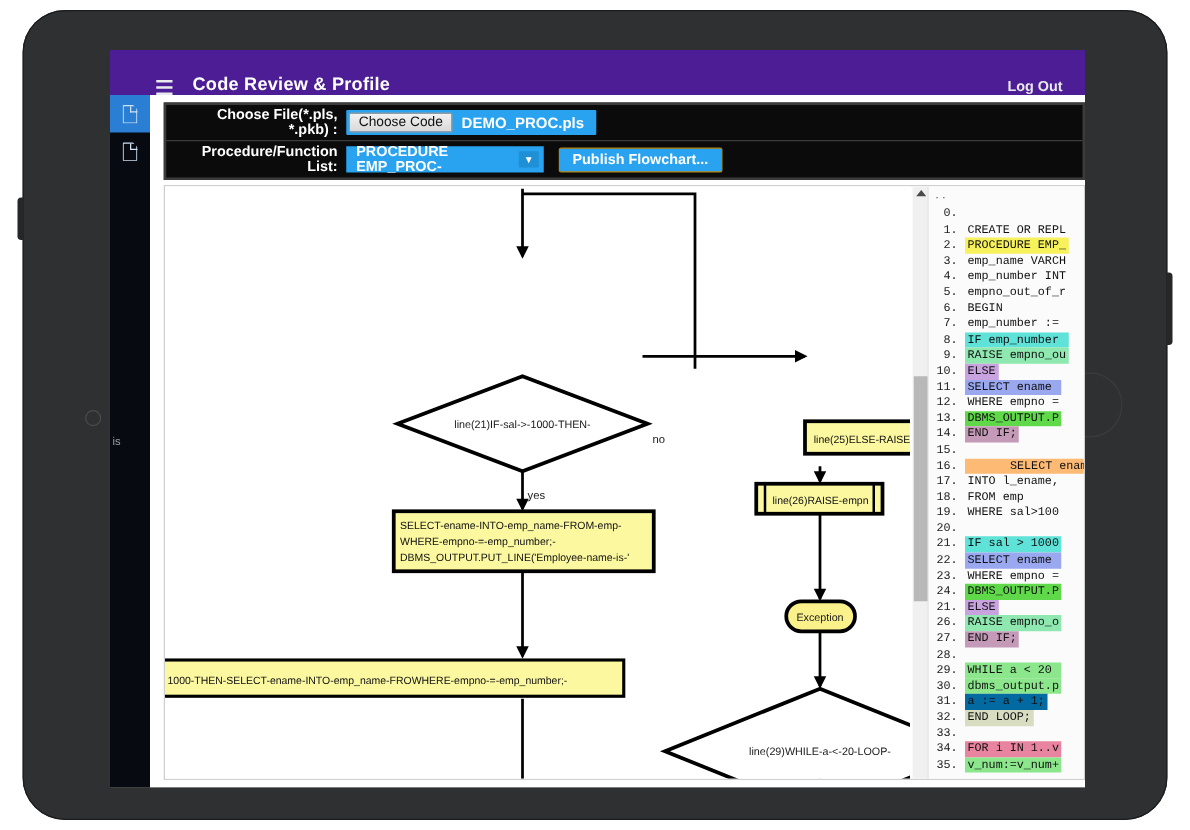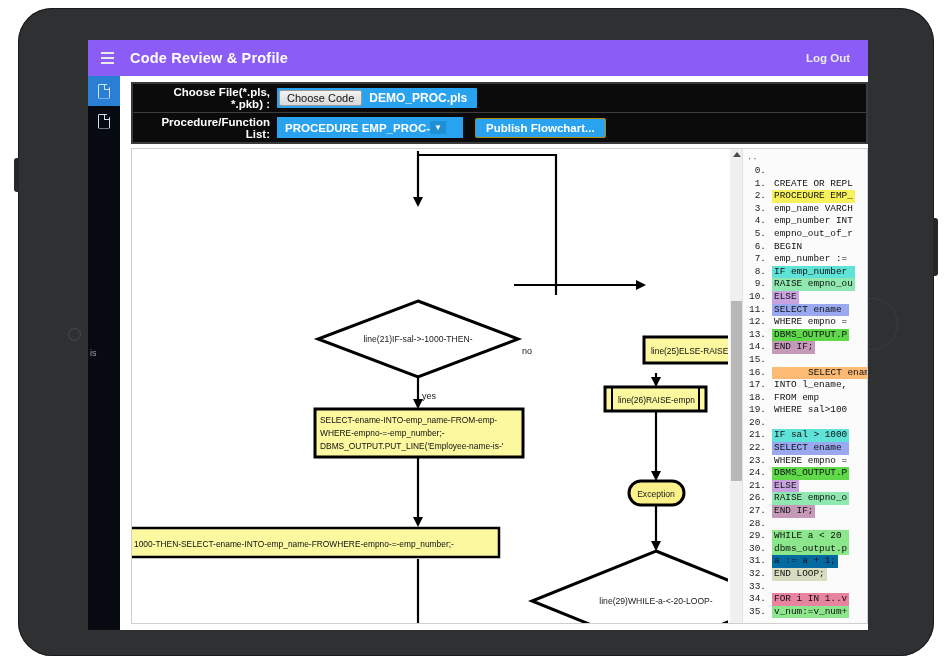--- a/index.html
+++ b/index.html
@@ -43,22 +43,22 @@
     width: 5px; height: 58px; background: #262728; border-radius: 0 3px 3px 0;
   }
 
   
   #app {
     position: absolute; left: 0; top: 0; width: 780px; height: 590px;
     background: #f7f7f7;
   }
   #topbar {
     position: absolute; left: 0; top: 0; width: 780px; height: 36px;
-    background: #8b5cf6;
-    display: flex; align-items: center;
+    background: #4c1d95;
+    display: flex; align-items: flex-end; padding-left: 24px;
   }
   #hamburger {
     width: 38px; display: flex; flex-direction: column;
     align-items: center; justify-content: center; gap: 3px;
     cursor: pointer;
   }
   #hamburger i { display: block; width: 13px; height: 2px; background: #e9eaec; }
   #app-title {
     color: #ffffff; font-size: 14.5px; font-weight: bold;
     letter-spacing: 0.2px; margin-left: 4px;
@@ -121,22 +121,22 @@
   #choose-file-btn {
     background: linear-gradient(#f2f2f2,#d9d9d9);
     border: 1px solid #9a9a9a; border-radius: 2px;
     font-size: 11px; color: #111; padding: 1px 7px;
     margin: 0 7px 0 2px; cursor: pointer;
     font-family: "Liberation Sans", sans-serif;
   }
   #file-name { color: #ffffff; font-size: 12px; font-weight: bold; }
 
   #proc-select {
-    display: flex; align-items: center; justify-content: flex-start;
-    background: #29a3ef; height: 21px; width: 186px;
+    display: flex; align-items: center; justify-content: space-between;
+    background: #29a3ef; height: 21px; width: 158px;
     color: #fff; font-size: 11.5px; font-weight: bold;
     padding: 0 4px 0 8px; cursor: pointer;
   }
   #proc-select .caret {
     font-size: 8px; background: #1f8fd6; padding: 2px 4px; border-radius: 1px;
   }
   .pill-btn {
     background: #29a3ef; color: #ffffff;
     font-size: 11.5px; font-weight: bold;
     padding: 3px 10px; border-radius: 2px; cursor: pointer;

